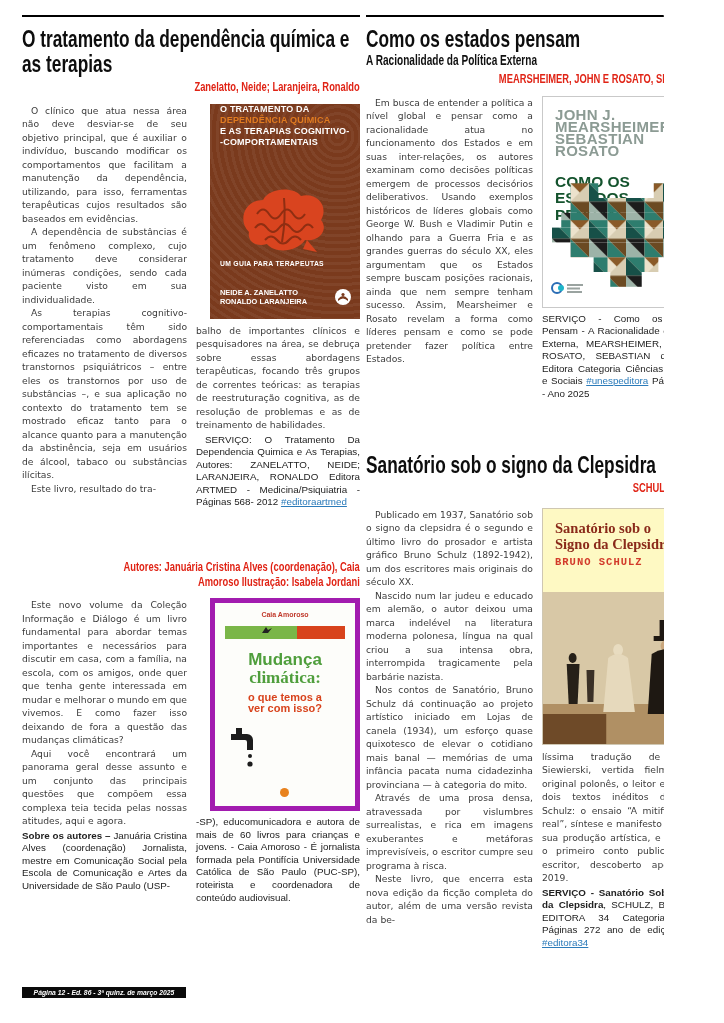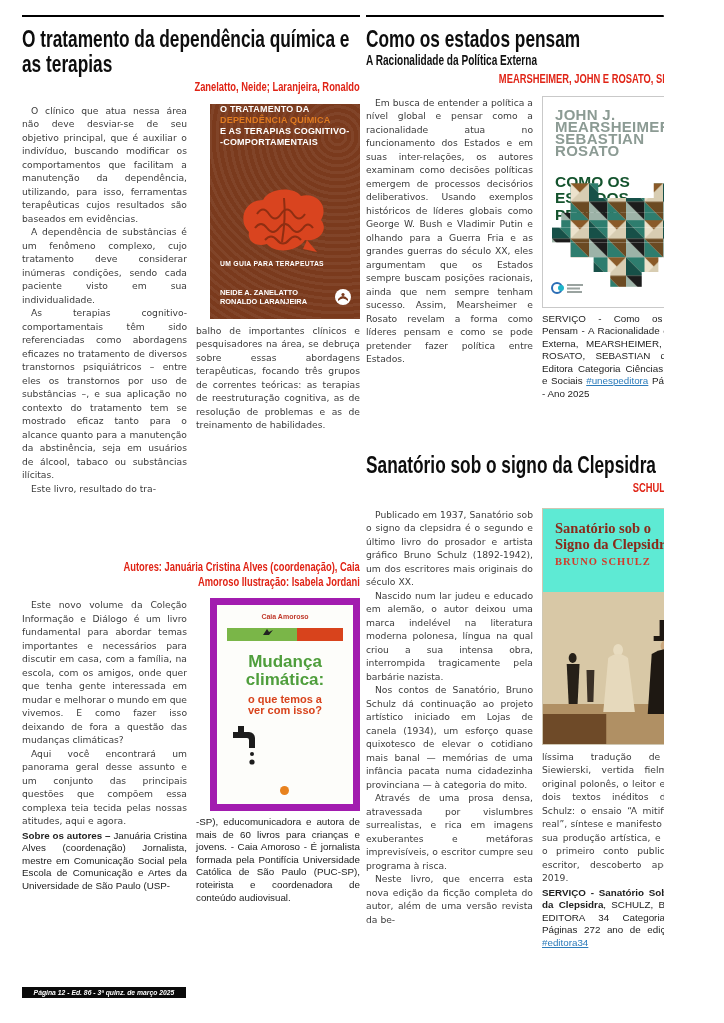--- a/index.html
+++ b/index.html
@@ -47,38 +47,38 @@
   .ce-authors{color:#8c9b94;font-family:"Liberation Sans",sans-serif;font-weight:700;
               font-size:15px;line-height:12px;letter-spacing:.3px;}
   .ce-title{color:#14532d;font-family:"Liberation Sans",sans-serif;font-weight:700;
             font-size:15.5px;line-height:16.5px;margin-top:17px;}
   .ce-sub{color:#333;font-family:"Liberation Serif",serif;font-style:italic;font-size:7px;margin-top:3px;}
   .ce-mosaic{position:absolute;left:9px;top:86px;}
   .ce-logo-l{position:absolute;left:8px;bottom:8px;}
   .ce-logo-r{position:absolute;right:10px;bottom:8px;}
 
   
-  .cover-mud{width:150px;height:213px;background:#fdfdfa;border:7px solid #a21caf;text-align:center;}
+  .cover-mud{width:150px;height:213px;background:#fdfdfa;border:5px solid #a21caf;text-align:center;}
   .cm-author{color:#c0392b;font-size:7px;font-weight:700;margin-top:8px;font-family:"Liberation Sans",sans-serif;}
   .cm-band{position:relative;height:13px;margin:8px 10px 0;background:linear-gradient(90deg,#7ab648 0 60%,#d8431c 60% 100%);}
   .cm-bird{position:absolute;left:30%;top:-7px;}
   .cm-title{color:#4f9e3c;font-weight:700;font-size:17px;line-height:18px;margin-top:12px;
             font-family:"Liberation Sans",sans-serif;}
   .cm-sub{color:#d8431c;font-weight:700;font-size:11px;line-height:11px;margin:5px 24px 0;
           font-family:"Liberation Sans",sans-serif;}
   .cm-faucet{position:absolute;left:12px;bottom:32px;}
   .cm-logo{position:absolute;left:50%;bottom:9px;width:9px;height:9px;margin-left:-5px;border-radius:50%;
            background:#e8821e;}
 
   
-  .cover-san{width:168px;height:237px;background:#5eead4;border:1px solid #cfc7b2;}
+  .cover-san{width:168px;height:237px;background:#fef9c3;border:1px solid #cfc7b2;}
   .cs-title{padding:11px 12px 0;color:#8a2a1a;font-family:"Liberation Serif",serif;font-weight:700;
             font-size:14.5px;line-height:16px;}
   .cs-author{padding:4px 12px 0;color:#d23a2a;font-weight:700;font-size:10.5px;letter-spacing:1px;
-             font-family:Liberation Serif, serif;}
+             font-family:Liberation Mono, monospace;}
   .cs-paint{position:absolute;left:0;bottom:0;width:100%;height:152px;}
 
   
   .footer-bar{position:absolute;left:22px;top:987px;width:164px;height:11px;background:#0a0a0a;color:#fff;
       font-size:6.8px;line-height:11px;font-weight:700;font-style:italic;text-align:center;
       font-family:"Liberation Sans",sans-serif;}
 </style>
 </head>
 <body>
 
@@ -126,20 +126,23 @@
             <svg width="18" height="18" viewBox="0 0 18 18">
               <circle cx="9" cy="9" r="8" fill="#fff"></circle>
               <path d="M4 11 q5 -6 10 0 l0 2 q-5 -5 -10 0 Z" fill="#7a3a1d"></path>
               <circle cx="9" cy="6.5" r="1.6" fill="#7a3a1d"></circle>
             </svg>
           </div>
         </div>
         <div class="body-text" style="margin-top:5px;">
           <p class="noindent">balho de importantes clínicos e pesquisadores na área, se debruça sobre essas abordagens terapêuticas, focando três grupos de correntes teóricas: as terapias de reestruturação cognitiva, as de resolução de problemas e as de treinamento de habilidades.</p>
         </div>
+        <div class="servico indent">
+          <span>SERVIÇO: O Tratamento Da Dependencia Quimica e As Terapias, Autores: ZANELATTO, NEIDE; LARANJEIRA, RONALDO Editora ARTMED - Medicina/Psiquiatria - Páginas 568- 2012 </span><a href="#">#editoraartmed</a>
+        </div>
       </div>
     </div>
   </div>
 
   <div class="article" style="left:22px;top:556px;width:338px;">
     <div class="byline">
       <span class="cond-r">Autores: Januária Cristina Alves (coordenação), Caia</span>
       <span class="cond-r">Amoroso Ilustração: Isabela Jordani</span>
     </div>
     <div class="cols">
@@ -154,21 +157,21 @@
         <div class="cover cover-mud" style="margin-left:auto;">
           <div class="cm-author">Caia Amoroso</div>
           <div class="cm-band">
             <span class="cm-bird">
               <svg width="12" height="8" viewBox="0 0 12 8">
                   <path d="M1 7 L5 1 L7 4 L11 2 L7 7 Z" fill="#222"></path>
                 </svg>
             </span>
           </div>
           <div class="cm-title">Mudança</div>
-          <div class="cm-title" style="margin-top:0;">climática:</div>
+          <div class="cm-title" style="margin-top:0;font-family:Liberation Serif, serif;">climática:</div>
           <div class="cm-sub">o que temos a ver com isso?</div>
           <div class="cm-faucet">
             <svg width="30" height="42" viewBox="0 0 30 42">
               <path d="M4 6 h16 a6 6 0 0 1 6 6 v6 h-6 v-4 a2 2 0 0 0 -2 -2 h-14 Z" fill="#1c1c1c"></path>
               <rect x="9" y="0" width="6" height="7" fill="#1c1c1c"></rect>
               <rect x="20" y="18" width="6" height="4" fill="#1c1c1c"></rect>
               <circle cx="23" cy="28" r="2" fill="#1c1c1c"></circle>
               <circle cx="23" cy="36" r="2.6" fill="#1c1c1c"></circle>
             </svg>
           </div>

